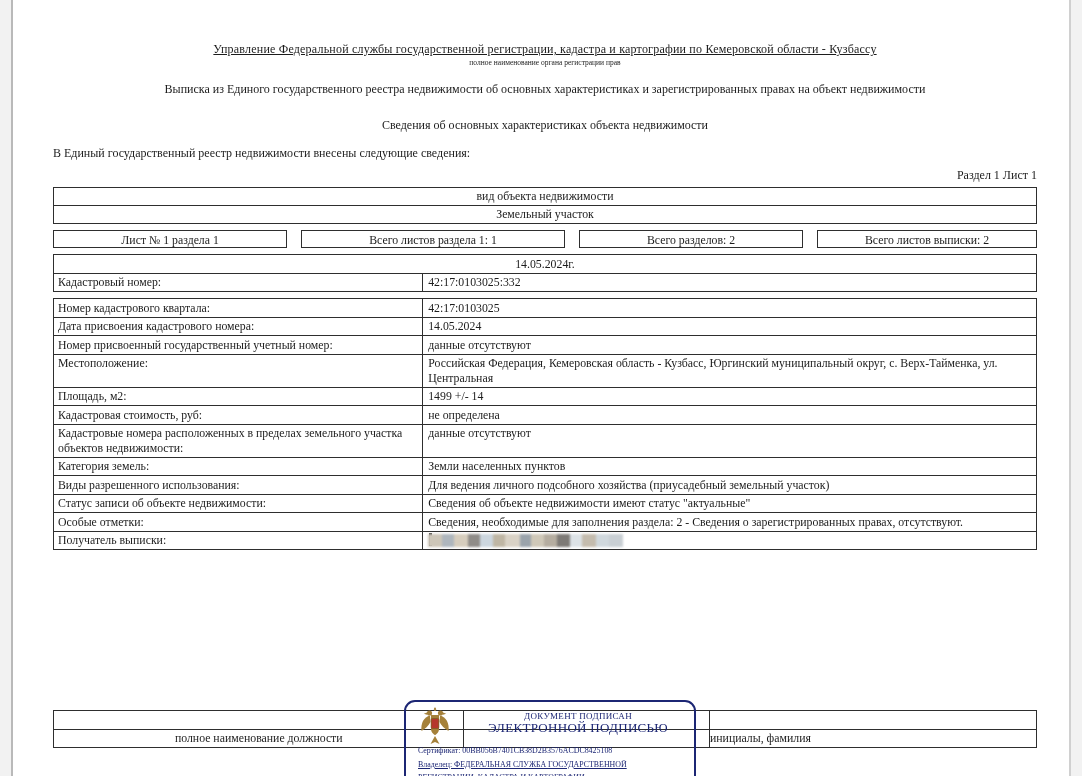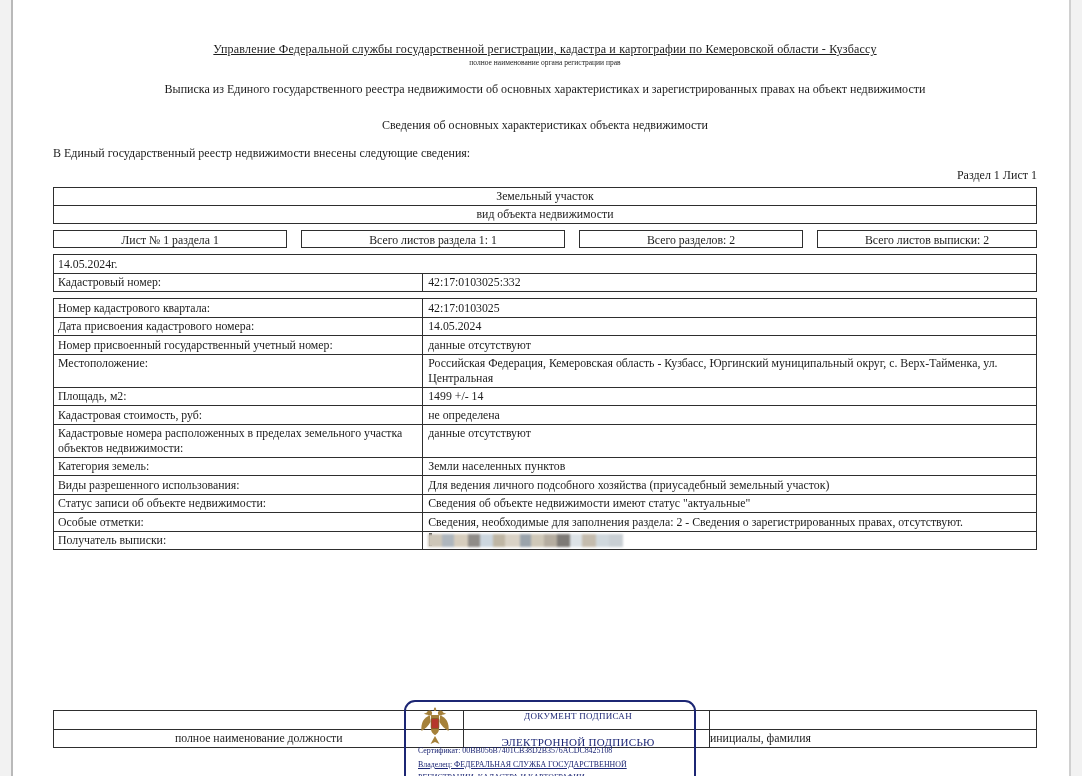--- a/index.html
+++ b/index.html
@@ -34,21 +34,21 @@
   .sheetcols{display:flex;gap:14px;}
   .sheetcols .cell{
     border:1.4px solid #2e2e2e;height:18px;line-height:18px;
     text-align:center;font-size:11.8px;box-sizing:border-box;
   }
   .sc0{width:23.8%;} .sc1{width:26.8%;} .sc2{width:22.8%;} .sc3{flex:1;}
   .kv-row{display:flex;border-top:1.1px solid #2e2e2e;}
   .kv-row:first-child{border-top:none;}
   .kv-label{width:37.6%;padding:1.5px 4px;box-sizing:border-box;border-right:1.1px solid #2e2e2e;}
   .kv-value{flex:1;padding:1.5px 5px;box-sizing:border-box;}
-  .full-row{padding:1.5px 4px;}
+  .full-row{padding:1.5px 4px;text-align:center;}
   .kv-row > div{min-height:14.5px;line-height:14.5px;}
   .two-line > div{line-height:14.5px;}
   
   .redacted{display:flex;height:13px;margin-top:1px;filter:blur(1.2px);width:195px;}
   .redacted i{display:block;height:100%;}
   .rmark{position:absolute;width:3px;height:13px;background:#3a3a3a;margin-left:1px;filter:none;}
   
   .spacer{height:160px;}
   .footer-wrap{position:relative;}
   .ftbl{border:1.2px solid #2e2e2e;box-sizing:border-box;font-size:11.8px;}
@@ -56,21 +56,21 @@
   .frow1{border-bottom:1.1px solid #2e2e2e;height:18px;}
   .fc1{width:41.8%;border-right:1.1px solid #2e2e2e;text-align:center;box-sizing:border-box;}
   .fc2{width:25%;border-right:1.1px solid #2e2e2e;box-sizing:border-box;}
   .fc3{flex:1;text-align:left;}
   .stamp{
     position:absolute;left:351px;top:-10px;width:292px;height:93px;
     border:2.5px solid #1c2674;border-radius:11px;box-sizing:border-box;
     color:#1c2674;z-index:5;background:transparent;
   }
   .stamp-line1{position:absolute;top:9px;left:62px;width:220px;text-align:center;font-size:9px;letter-spacing:.3px;}
-  .stamp-line2{position:absolute;top:34px;left:62px;width:220px;text-align:center;font-size:11px;letter-spacing:.3px;}
+  .stamp-line2{position:absolute;top:18px;left:62px;width:220px;text-align:center;font-size:13px;letter-spacing:.3px;}
   .stamp-cert{position:absolute;top:44px;left:12px;width:268px;font-size:7.9px;}
   .stamp-cert div{line-height:10px;}
   .cert-owner1{margin-top:4px;text-decoration:underline;}
   .cert-owner2{margin-top:3px;}
   .emblem{position:absolute;left:11px;top:3px;}
   
   .watermark{
     position:absolute;top:10px;right:12px;width:330px;height:95px;
     display:flex;align-items:flex-start;z-index:0;pointer-events:none;
   }
@@ -106,22 +106,22 @@
   <div class="content">
 
     <div class="authority">Управление Федеральной службы государственной регистрации, кадастра и картографии по Кемеровской области - Кузбассу</div>
     <div class="authority-caption">полное наименование органа регистрации прав</div>
     <div class="doc-title">Выписка из Единого государственного реестра недвижимости об основных характеристиках и зарегистрированных правах на объект недвижимости</div>
     <div class="section-title">Сведения об основных характеристиках объекта недвижимости</div>
     <div class="intro">В Единый государственный реестр недвижимости внесены следующие сведения:</div>
     <div class="sheet-ref">Раздел 1 Лист 1</div>
 
     <div class="tbl">
+      <div class="obj-row">вид объекта недвижимости</div>
       <div class="obj-row">Земельный участок</div>
-      <div class="obj-row">вид объекта недвижимости</div>
     </div>
 
     <div class="gap"></div>
 
     <div class="sheetcols">
       <div class="cell sc0">Лист № 1 раздела 1</div>
       <div class="cell sc1">Всего листов раздела 1: 1</div>
       <div class="cell sc2">Всего разделов: 2</div>
       <div class="cell sc3">Всего листов выписки: 2</div>
     </div>

